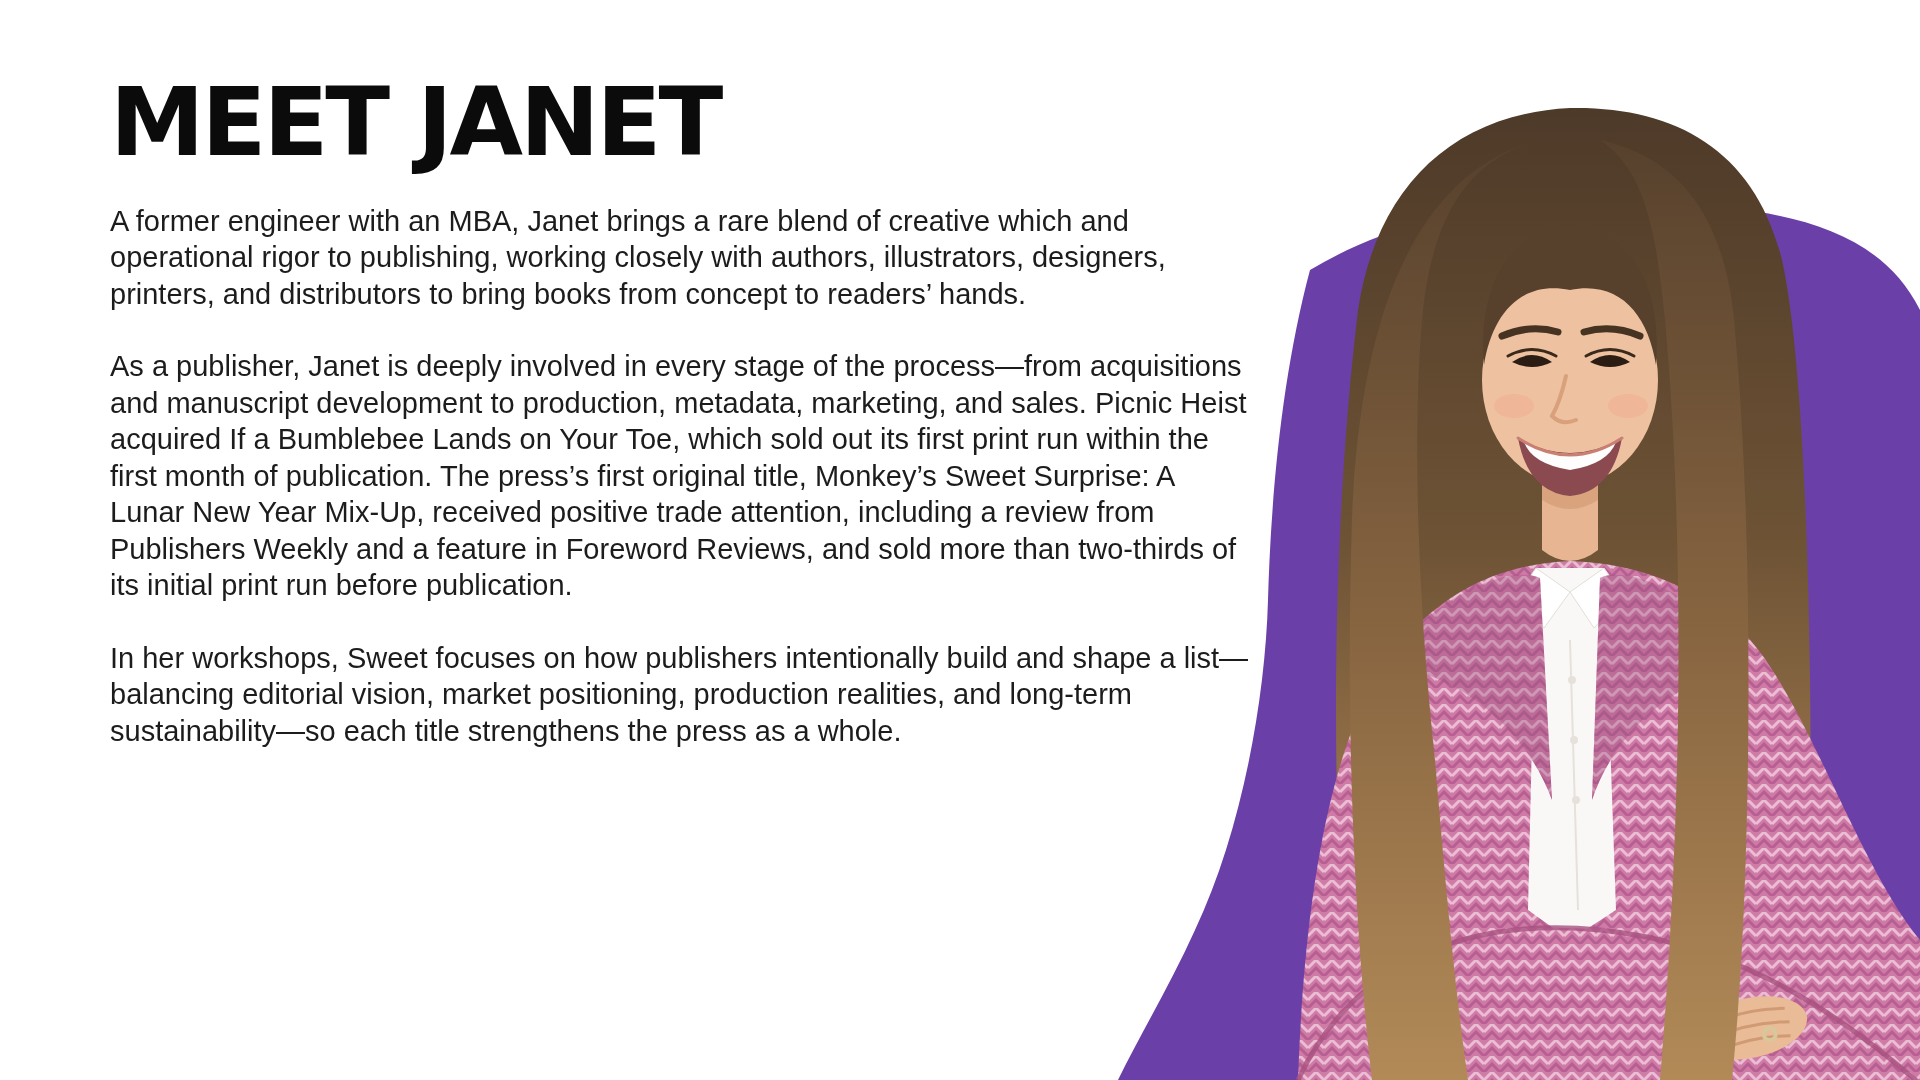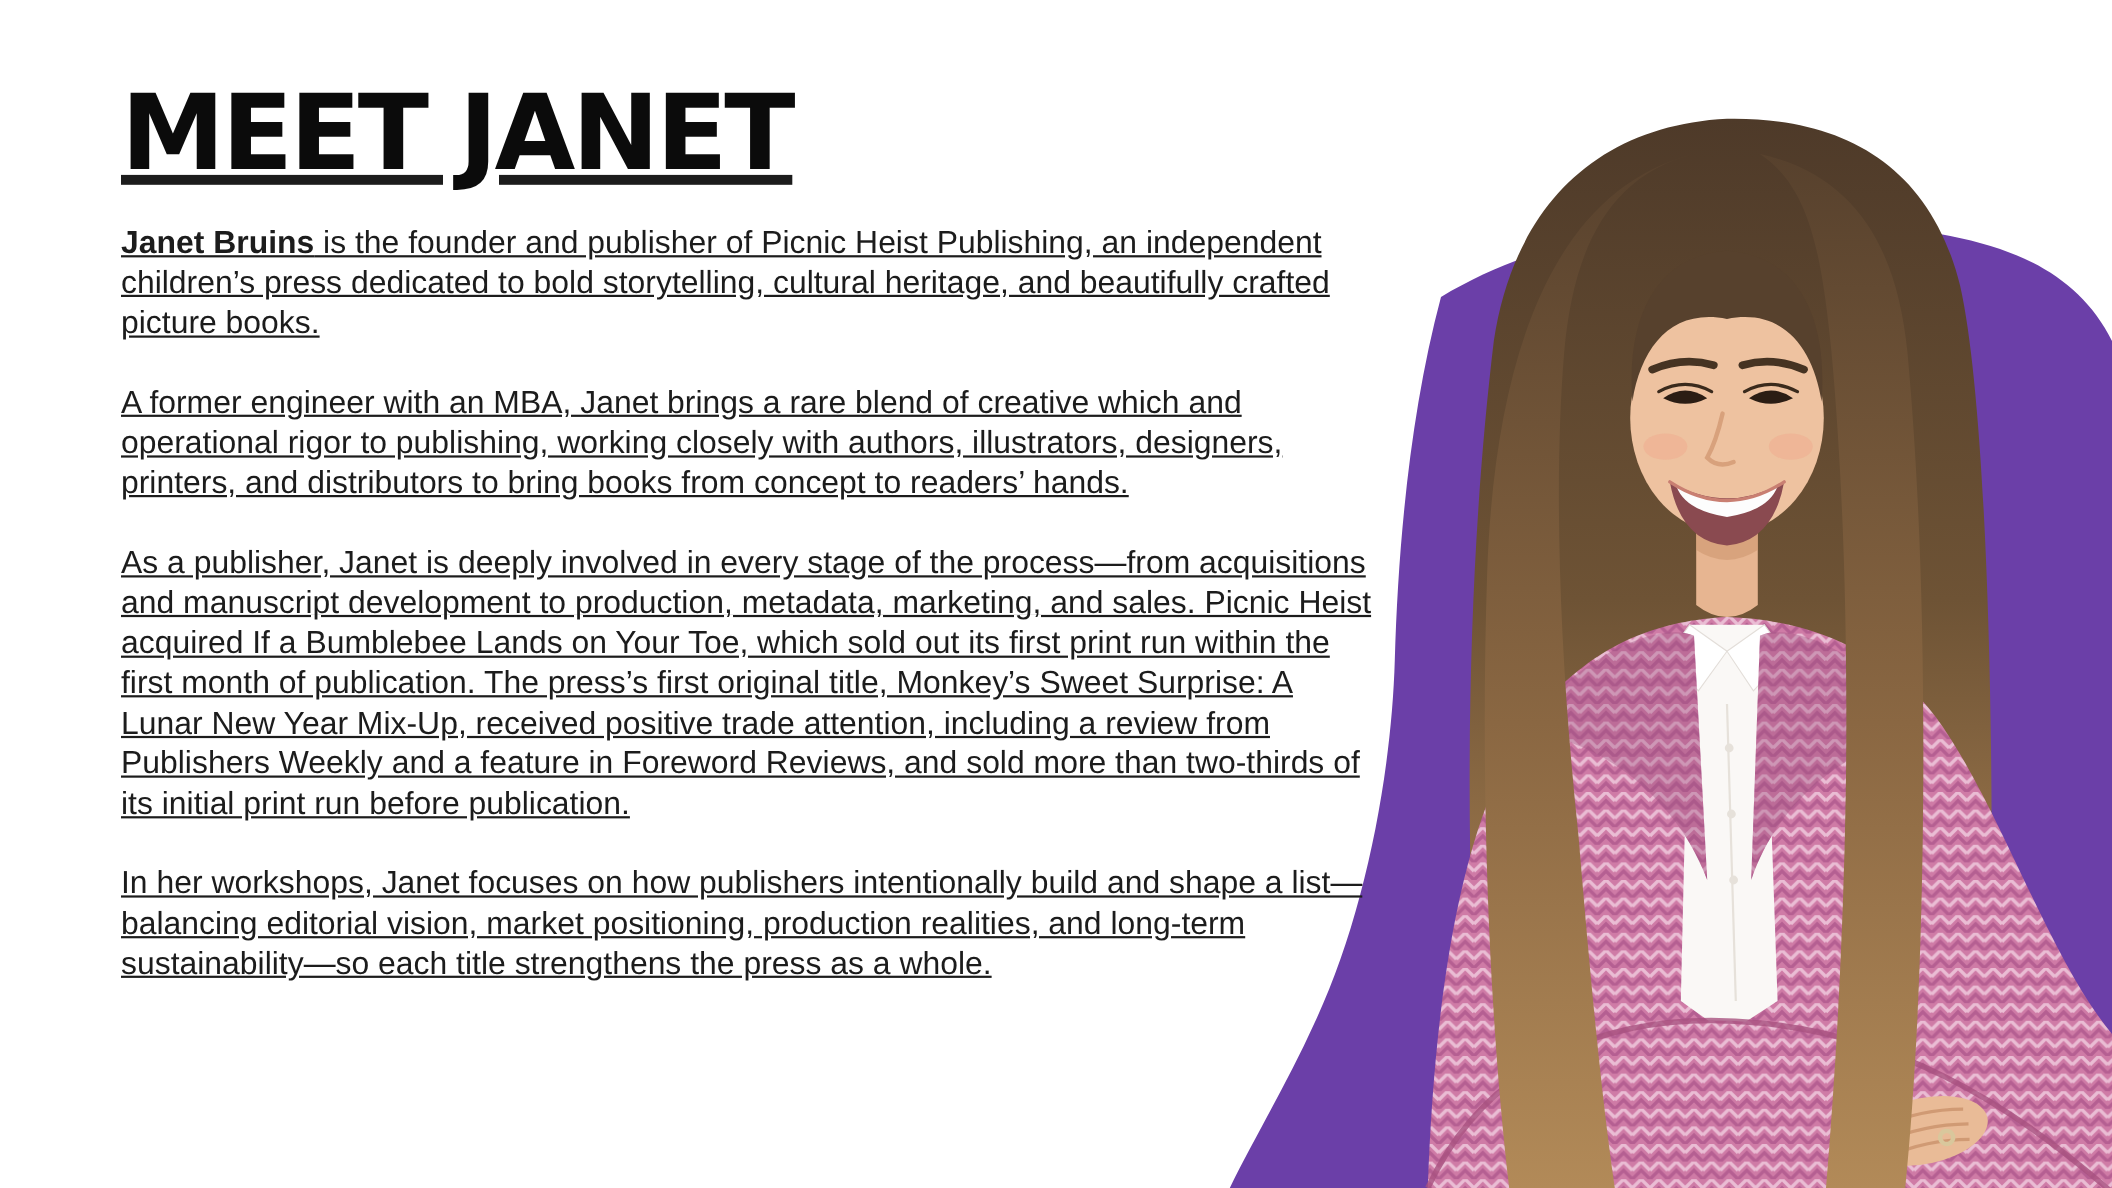--- a/index.html
+++ b/index.html
@@ -11,21 +11,20 @@
     position: relative;
   }
   .slide { position: absolute; inset: 0; }
 
   .text-col {
     position: absolute;
     left: 110px;
     top: 72px;
     width: 1165px;
     z-index: 2;
-    text-decoration: underline;
   }
   h1.title {
     font-family: "DejaVu Sans", sans-serif;
     font-weight: 800;
     font-size: 95px;
     line-height: 1.06;
     letter-spacing: -3px;
     color: #0b0b0b;
     margin-bottom: 30px;
     white-space: nowrap;
@@ -51,24 +50,23 @@
 </style>
 </head>
 <body>
 
 <div class="slide">
 
   <div class="text-col">
     <h1 class="title">MEET JANET</h1>
 
     <div class="bio">
-      <p><strong>Janet Bruins</strong><span> is the founder and publisher of Picnic Heist Publishing, an independent children’s press dedicated to bold storytelling, cultural heritage, and beautifully crafted picture books.</span></p>
       <p><strong></strong><span>A former engineer with an MBA, Janet brings a rare blend of creative which and operational rigor to publishing, working closely with authors, illustrators, designers, printers, and distributors to bring books from concept to readers’ hands.</span></p>
       <p><strong></strong><span>As a publisher, Janet is deeply involved in every stage of the process—from acquisitions and manuscript development to production, metadata, marketing, and sales. Picnic Heist acquired If a Bumblebee Lands on Your Toe, which sold out its first print run within the first month of publication. The press’s first original title, Monkey’s Sweet Surprise: A Lunar New Year Mix-Up, received positive trade attention, including a review from Publishers Weekly and a feature in Foreword Reviews, and sold more than two-thirds of its initial print run before publication.</span></p>
-      <p><strong></strong><span>In her workshops, Janet focuses on how publishers intentionally build and shape a list—balancing editorial vision, market positioning, production realities, and long-term sustainability—so each title strengthens the press as a whole.</span></p>
+      <p><strong></strong><span>In her workshops, Sweet focuses on how publishers intentionally build and shape a list—balancing editorial vision, market positioning, production realities, and long-term sustainability—so each title strengthens the press as a whole.</span></p>
     </div>
   </div>
 
   <div class="photo-area">
     <svg viewBox="0 0 820 1000" xmlns="http://www.w3.org/2000/svg">
       <defs>
         <linearGradient id="hairGrad" x1="0" y1="0" x2="0" y2="1">
           <stop offset="0%" stop-color="#4e3a29"></stop>
           <stop offset="45%" stop-color="#6e5335"></stop>
           <stop offset="78%" stop-color="#a07a4e"></stop>

